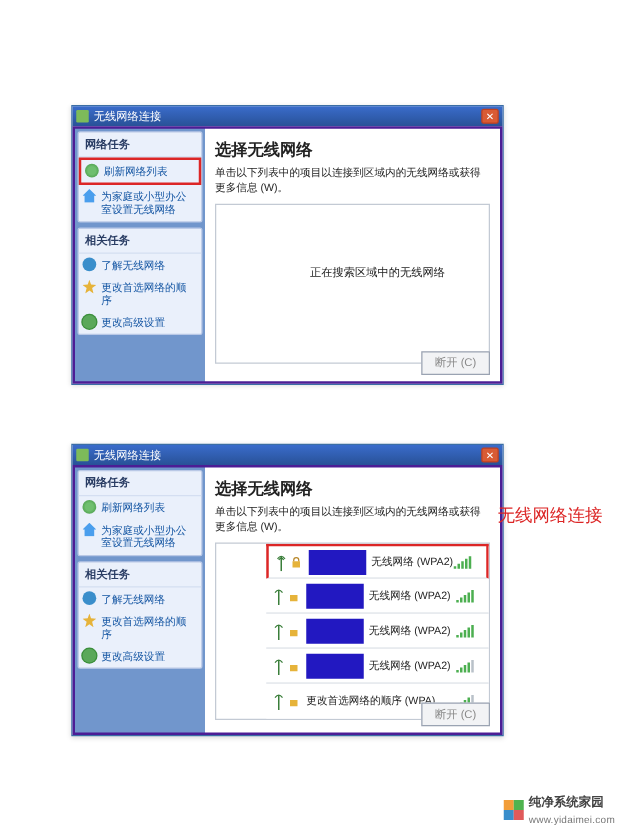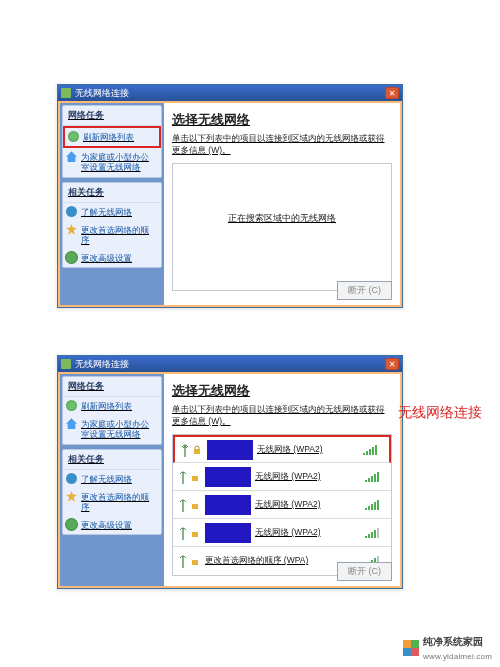--- a/index.html
+++ b/index.html
@@ -39,23 +39,22 @@
     width: 14px; height: 12px;
     background: #d95b34;
     display: flex; align-items: center; justify-content: center;
     font-size: 8px; color: #fff;
     border: 1px solid #c04020;
     border-radius: 2px;
     cursor: pointer;
   }
   .body {
     display: flex;
-    background: #fdba74;
+    background: #4c1d95;
     padding: 2px;
-    text-decoration: underline;
   }
   .sidebar {
     width: 104px;
     background: #7196cc;
     padding: 2px;
     display: flex; flex-direction: column;
   }
   .sb-section {
     background: #eaf0fb;
     border: 1px solid #b9c8e6;
@@ -102,20 +101,21 @@
   }
   .main-sub {
     font-size: 8.5px;
     color: #222;
     margin-bottom: 6px;
   }
   .listbox {
     border: 1px solid #c3cad4;
     background: #fff;
     overflow: hidden;
+    padding-left: 40px;
   }
   .empty-msg {
     text-align: center;
     font-size: 9px;
     color: #222;
     padding-top: 48px;
   }
   .net-row {
     display: flex;
     align-items: center;

